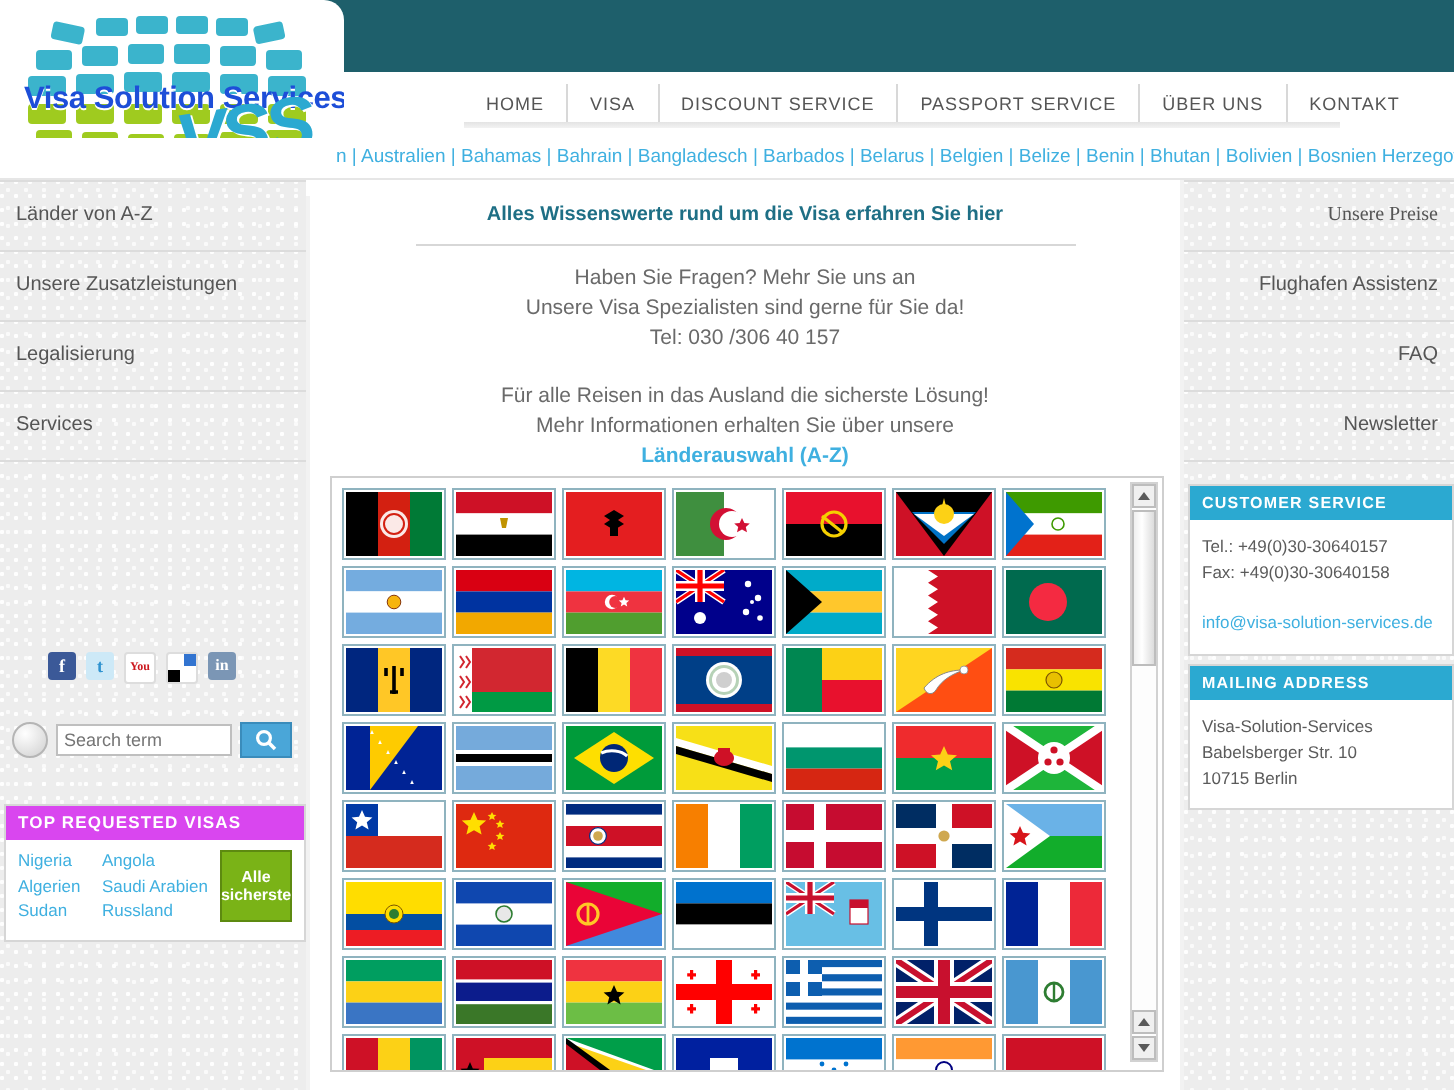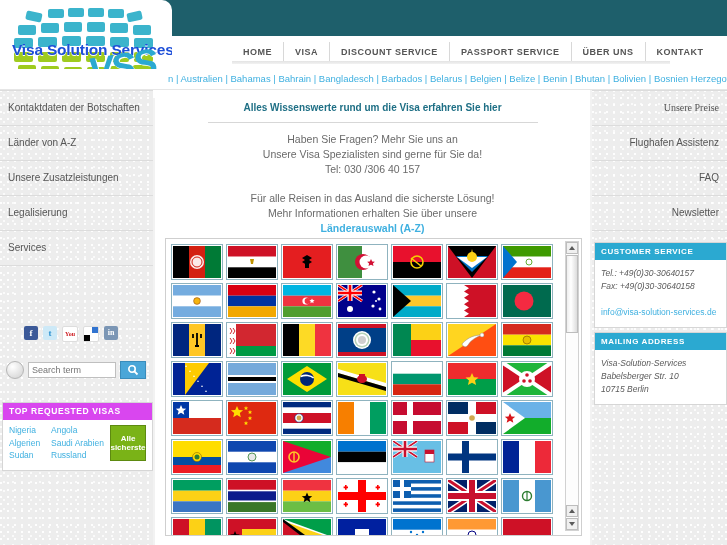--- a/index.html
+++ b/index.html
@@ -52,21 +52,21 @@
   }
 
   
   #topnav{
     position:absolute;left:232px;top:42px;height:19px;
     display:flex;align-items:stretch;
   }
   #topnav .nav-item{
     display:flex;align-items:center;justify-content:center;
     padding:0 11px;height:19px;
-    font-size:9px;font-weight:bold;color:#555555;
+    font-size:9px;font-weight:normal;color:#555555;
     letter-spacing:.5px;white-space:nowrap;
     border-right:1px solid #d8d8d8;
     cursor:pointer;
   }
   #topnav .nav-item:last-child{border-right:none;}
   #nav-underline{
     position:absolute;left:232px;top:61px;width:438px;height:3px;
     background:linear-gradient(#e3e3e3,#f2f2f2);
   }
 
@@ -230,21 +230,21 @@
   }
   #right-col .rside-link:first-child{border-top:1px solid #dcdcdc;font-family:Liberation Serif, serif;}
   .rbox{
     margin:0 4px 0 2px;background:#ffffff;border:1px solid #d6d6d6;
   }
   .rbox-head{
     height:17px;line-height:17px;background:#2BA9D1;color:#fff;
     font-size:8px;font-weight:bold;letter-spacing:.6px;padding-left:6px;
   }
   .rbox-body{padding:7px 6px 8px 6px;}
-  .rbox-body div{font-size:8.5px;color:#5b5b5b;line-height:13px;white-space:nowrap;font-style:italic;}
+  .rbox-body div{font-size:8.5px;color:#5b5b5b;line-height:13px;white-space:nowrap;}
   .rbox-body a{font-size:8.5px;color:#3FB0E0;text-decoration:none;cursor:pointer;}
   #cs-box{position:absolute;left:0;top:152px;width:131px;}
   #mail-box{position:absolute;left:0;top:242px;width:131px;}
 </style>
 </head>
 <body>
 
 <div id="page">
 
   <div id="header"></div>
@@ -306,21 +306,20 @@
   </div>
   <div id="nav-underline"></div>
 
   <div id="ticker">
     <div id="ticker-inner">n | Australien | Bahamas | Bahrain | Bangladesch | Barbados | Belarus | Belgien | Belize | Benin | Bhutan | Bolivien | Bosnien Herzegowina | Botswa</div>
   </div>
 
   <div id="content">
 
     <div id="left-col" class="dots">
-      <div class="side-link">Kontaktdaten der Botschaften</div>
       <div class="side-link">Länder von A-Z</div>
       <div class="side-link">Unsere Zusatzleistungen</div>
       <div class="side-link">Legalisierung</div>
       <div class="side-link">Services</div>
 
       <div id="social">
         <div class="soc fb">f</div>
         <div class="soc tw">t</div>
         <div class="soc yt">You</div>
         <div class="soc dl">

